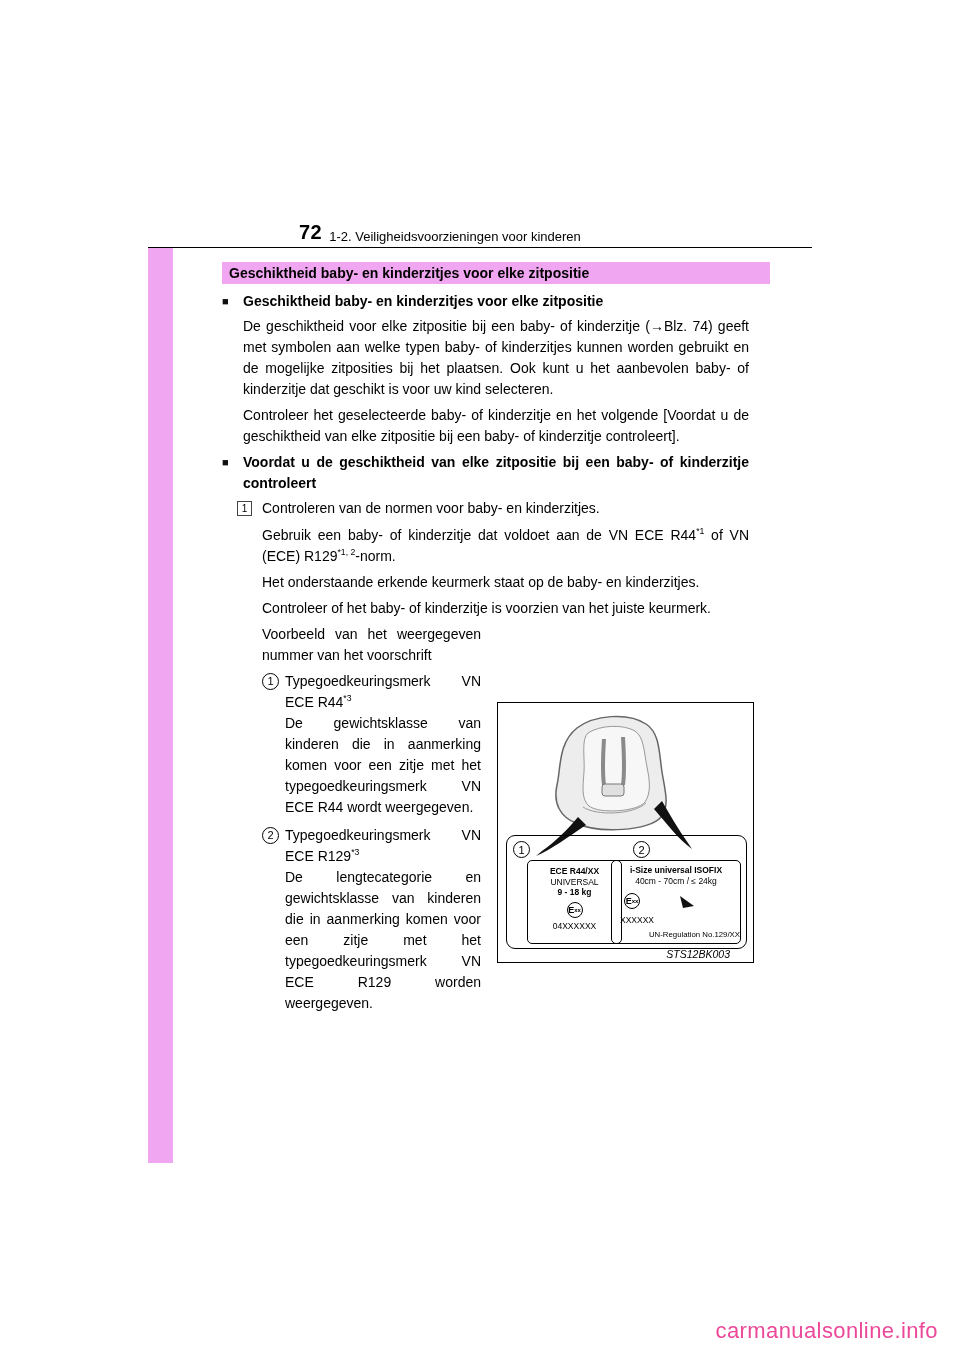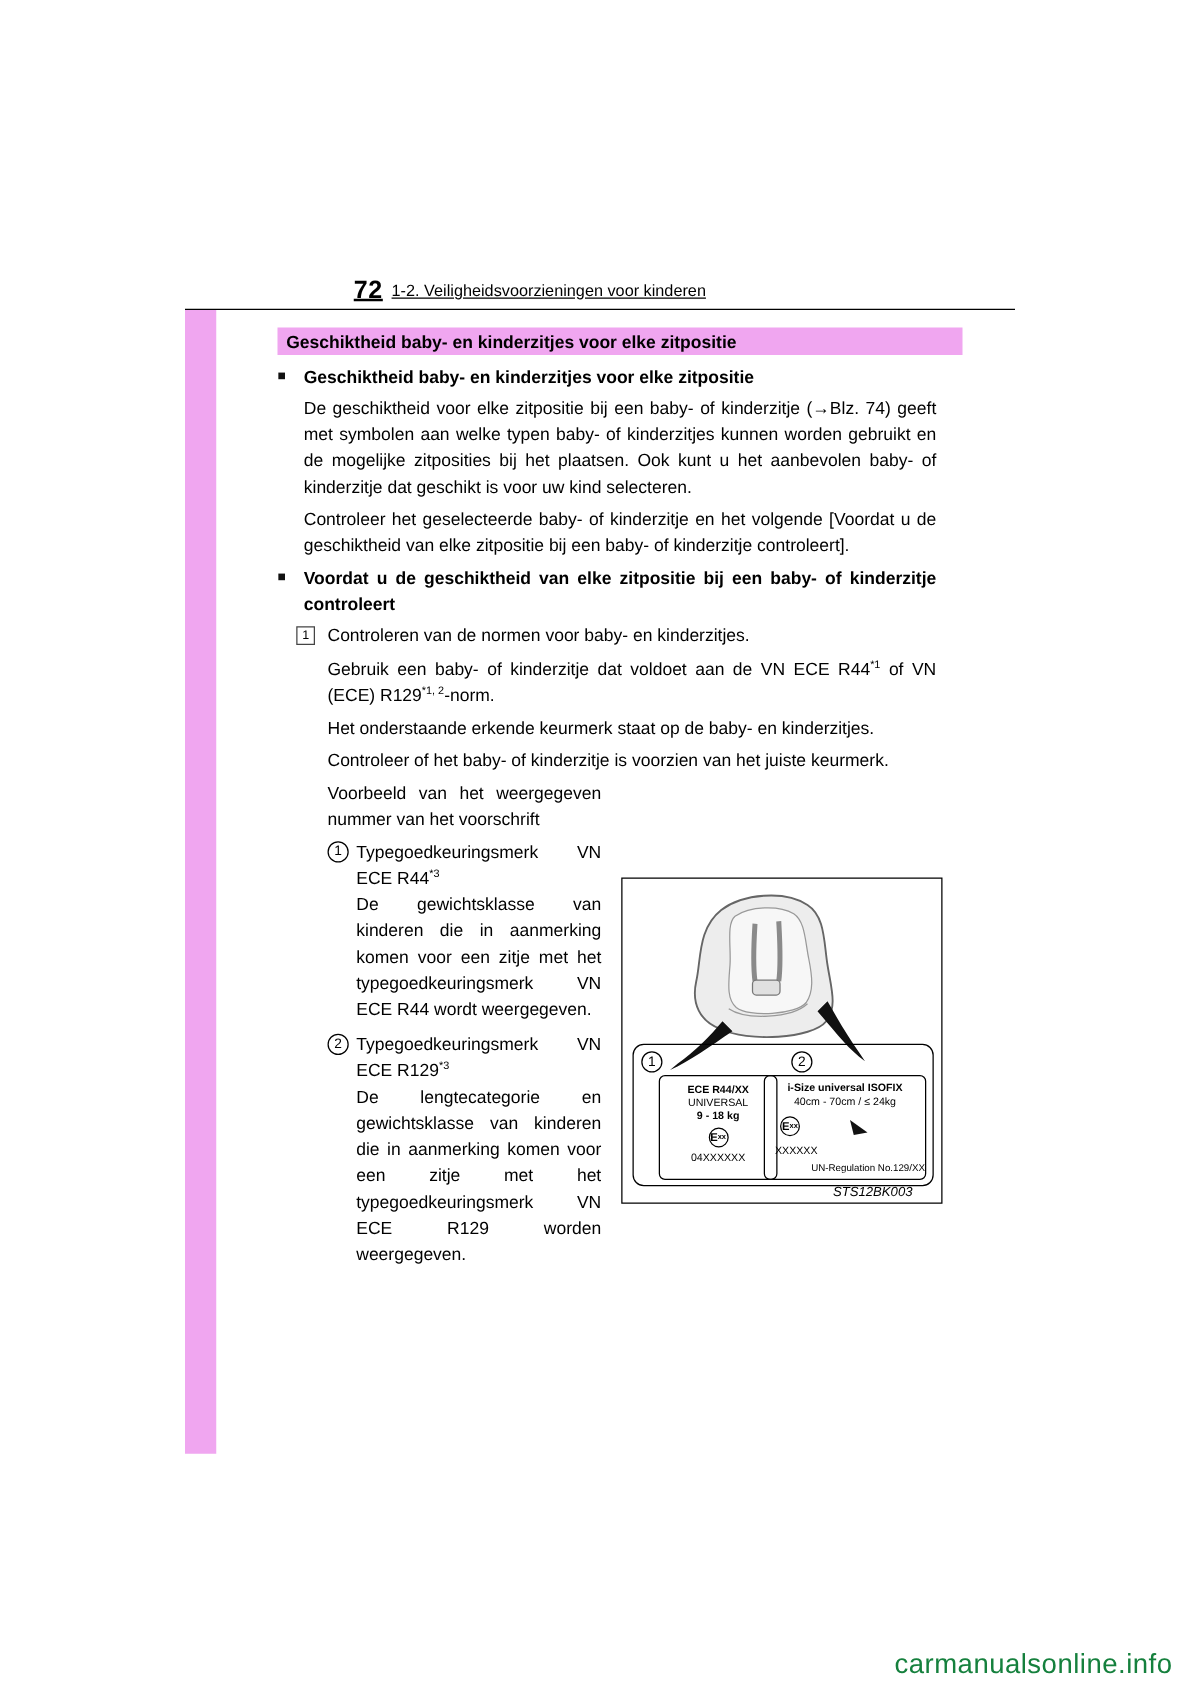--- a/index.html
+++ b/index.html
@@ -1,20 +1,20 @@
 <!DOCTYPE html>
 <html style="--pink: #f0a6f0;"><head>
 <meta charset="utf-8">
 <title>Manual page</title>
 <style>
   html,body{margin:0;padding:0;background:#ffffff;}
   .page{position:relative;width:960px;height:1358px;background:#fff;
         font-family:"Liberation Sans","DejaVu Sans",sans-serif;color:#000;overflow:hidden;}
 
-  .header{position:absolute;left:283px;top:221px;display:flex;align-items:center;text-decoration:underline;}
+  .header{position:absolute;left:299px;top:221px;display:flex;align-items:flex-end;}
   .page-num{font-size:20px;font-weight:bold;letter-spacing:.5px;}
   .section-title{font-size:13px;margin-left:7px;}
 
   .rule{position:absolute;left:148px;top:247px;width:664px;height:1px;background:#000;}
   .chapter-bar{position:absolute;left:148px;top:248px;width:25px;height:915px;background:var(--pink,#f0a6f0);}
 
   .banner{position:absolute;left:222px;top:262px;width:548px;height:22px;background:var(--pink,#f0a6f0);
           display:flex;align-items:center;padding-left:7px;box-sizing:border-box;}
   .banner span{font-size:14px;font-weight:bold;}
 
@@ -53,21 +53,21 @@
   .b{font-weight:bold;}
   .e-mark{width:16px;height:16px;border:1px solid #000;border-radius:50%;box-sizing:border-box;
           display:flex;align-items:center;justify-content:center;font-size:9px;font-weight:bold;margin:4px auto 3px;}
   .e-mark sub{font-size:6px;font-weight:bold;line-height:0;}
   .fig-label2 .e-mark{position:absolute;left:12px;top:32px;margin:0;}
   .l2-code{position:absolute;left:8px;top:54px;font-size:8.5px;}
   .l2-arrow{position:absolute;left:66px;top:34px;width:18px;height:16px;}
   .l2-reg{position:absolute;left:0;right:0;bottom:4px;text-align:right;font-size:7.8px;}
   .fig-caption{position:absolute;right:23px;bottom:2px;font-size:10.5px;font-style:italic;}
 
-  .watermark{position:absolute;right:22px;bottom:14px;font-size:22px;color:#15803d;letter-spacing:.4px;}
+  .watermark{position:absolute;right:22px;bottom:14px;font-size:22px;color:#ec4899;letter-spacing:.4px;}
 </style>
 </head>
 <body>
 
 <div class="page">
 
   <div class="header">
     <span class="page-num">72</span>
     <span class="section-title">1-2. Veiligheidsvoorzieningen voor kinderen</span>
   </div>

